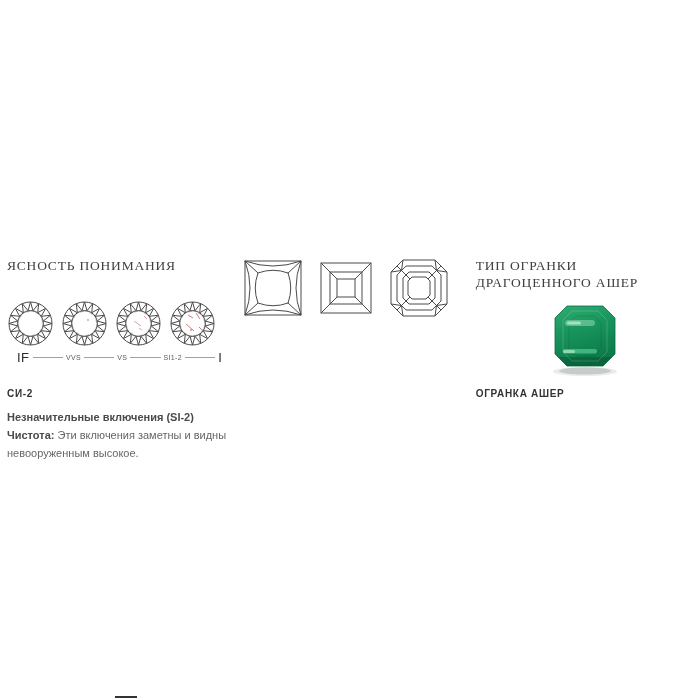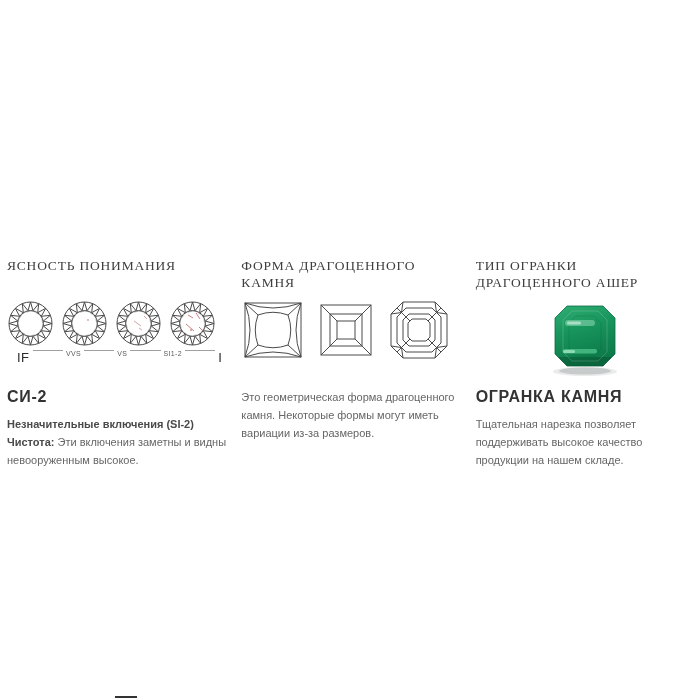--- a/index.html
+++ b/index.html
@@ -15,30 +15,30 @@
   .col{flex:1;min-width:0;}
   .col-heading{
     font-family:"Liberation Serif","DejaVu Serif",serif;
     font-weight:400;font-size:13.5px;line-height:16.5px;letter-spacing:0.8px;
     color:#3e3e3e;margin:0 0 8px 0;min-height:34px;
   }
   .art{height:88px;}
   
   .stones{display:flex;gap:7px;align-items:flex-start;}
   .stone{width:47px;height:47px;display:block;}
-  .scale{display:flex;margin:3px 4px 0 10px;}
+  .scale{display:flex;align-items:center;margin:3px 4px 0 10px;}
   .scale-big{font-size:13px;color:#2b2b2b;letter-spacing:0.5px;}
   .scale-small{font-size:7px;color:#5a5a5a;letter-spacing:0.3px;white-space:nowrap;}
   .scale-line{height:1px;background:#a0a0a0;flex:1;margin:0 3px;min-width:12px;}
   
   .shapes{display:flex;gap:13px;align-items:flex-start;}
   
   .gem-wrap{display:flex;justify-content:center;padding-top:2px;}
   .subheading{
-    font-size:16px;font-weight:bold;color:#333333;letter-spacing:0.7px;
+    font-size:10px;font-weight:bold;color:#333333;letter-spacing:0.7px;
     margin:0 0 9px 0;
   }
   .body-text{
     font-size:11px;line-height:18px;color:#666666;margin:0;
   }
   .body-text .lead{font-weight:bold;color:#4a4a4a;margin-top:40px;}
   .diagram-stroke{stroke:#4a4a4a;fill:none;stroke-width:1;}
   .bottom-line{
     position:absolute;left:115px;top:696px;width:22px;height:2px;background:#333333;
   }
@@ -102,21 +102,20 @@
         <span class="scale-line"></span>
         <span class="scale-big">I</span>
       </div>
     </div>
 
     <h4 class="subheading">СИ-2</h4>
     <p class="body-text"><span class="lead">Незначительные включения (SI-2) Чистота:</span><span> Эти включения заметны и видны невооруженным высокое.</span></p>
   </div>
 
   <div class="col">
-    <h3 class="col-heading">ФОРМА ДРАГОЦЕННОГО КАМНЯ</h3>
 
     <div class="art">
       <div class="shapes">
         <svg width="64" height="60" viewBox="0 0 64 60">
           <g class="diagram-stroke">
             <rect x="4" y="3" width="56" height="54"></rect>
             <path d="M4,3 Q32,13 60,3"></path>
             <path d="M60,3 Q50,30 60,57"></path>
             <path d="M60,57 Q32,47 4,57"></path>
             <path d="M4,57 Q14,30 4,3"></path>
@@ -138,21 +137,20 @@
             <path d="M19,8 H45 L54,17 V43 L45,52 H19 L10,43 V17 Z"></path>
             <path d="M22,14 H42 L48,20 V40 L42,46 H22 L16,40 V20 Z"></path>
             <path d="M25,19 H39 L43,23 V37 L39,41 H25 L21,37 V23 Z"></path>
             <path d="M10,8 L23,21 M54,8 L41,21 M54,52 L41,39 M10,52 L23,39"></path>
             <path d="M16,2 L14.5,12.5 L4,14 M48,2 L49.5,12.5 L60,14 M48,58 L49.5,47.5 L60,46 M16,58 L14.5,47.5 L4,46"></path>
           </g>
         </svg>
       </div>
     </div>
 
-    <p class="body-text">Это геометрическая форма драгоценного камня. Некоторые формы могут иметь вариации из-за размеров.</p>
   </div>
 
   <div class="col">
     <h3 class="col-heading">ТИП ОГРАНКИ ДРАГОЦЕННОГО АШЕР</h3>
 
     <div class="art">
       <div class="gem-wrap">
         <svg width="76" height="74" viewBox="0 0 76 74">
           <defs>
             <linearGradient id="gg" x1="0" y1="0" x2="0.3" y2="1">
@@ -175,19 +173,18 @@
             <path d="M29,14 H47 L54,21 V47 L47,54 H29 L22,47 V21 Z" fill="none" stroke="#003822" stroke-opacity="0.18" stroke-width="0.8"></path>
             <rect x="18" y="18" width="30" height="6" rx="3" fill="#8fd9b4" opacity="0.55"></rect>
             <rect x="20" y="19.5" width="14" height="3" rx="1.5" fill="#c8eedd" opacity="0.7"></rect>
             <rect x="16" y="47" width="34" height="4.5" rx="2" fill="#4ec089" opacity="0.8"></rect>
             <rect x="16" y="48" width="12" height="3" rx="1.5" fill="#9fe2c0" opacity="0.8"></rect>
           </g>
         </svg>
       </div>
     </div>
 
-    <h4 class="subheading">ОГРАНКА КАМНЯ</h4>
-    <p class="body-text">Тщательная нарезка позволяет поддерживать высокое качество продукции на нашем складе.</p>
+    <h4 class="subheading">ОГРАНКА АШЕР</h4>
   </div>
 
 </div>
 
 <div class="bottom-line"></div>
 
 </body></html>

